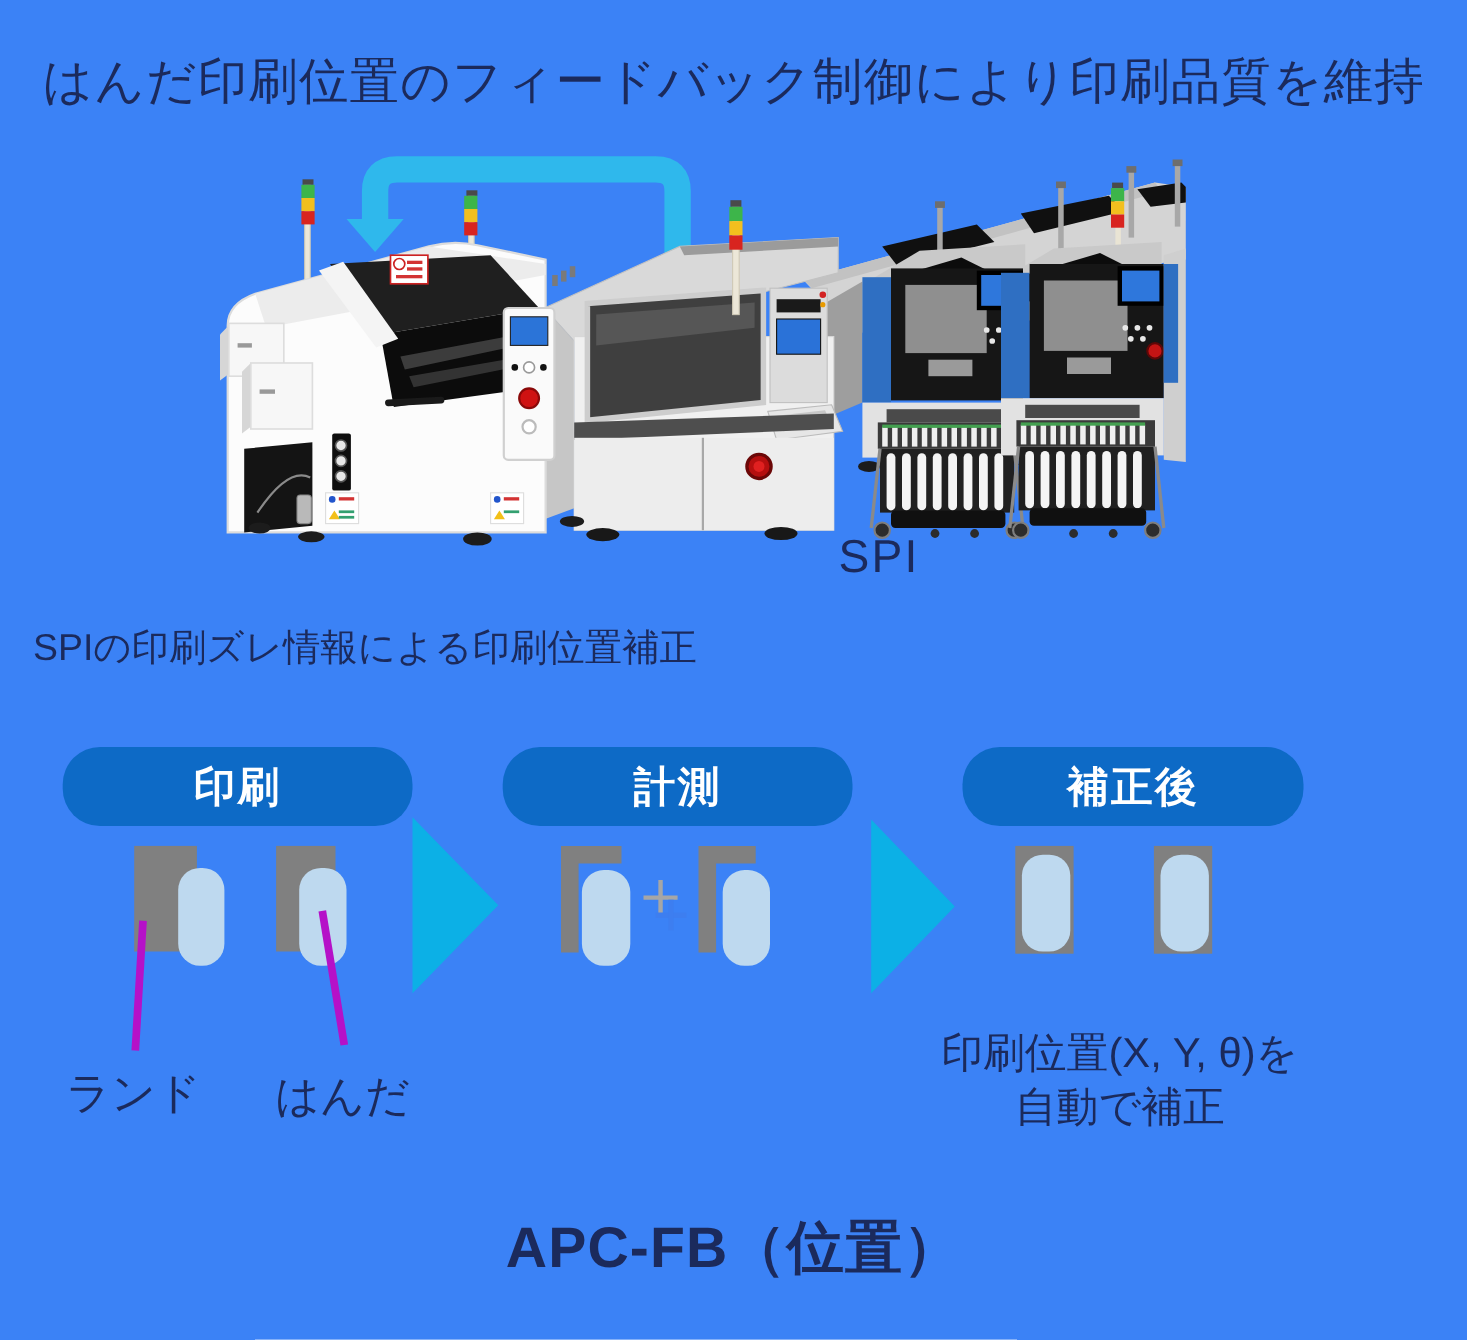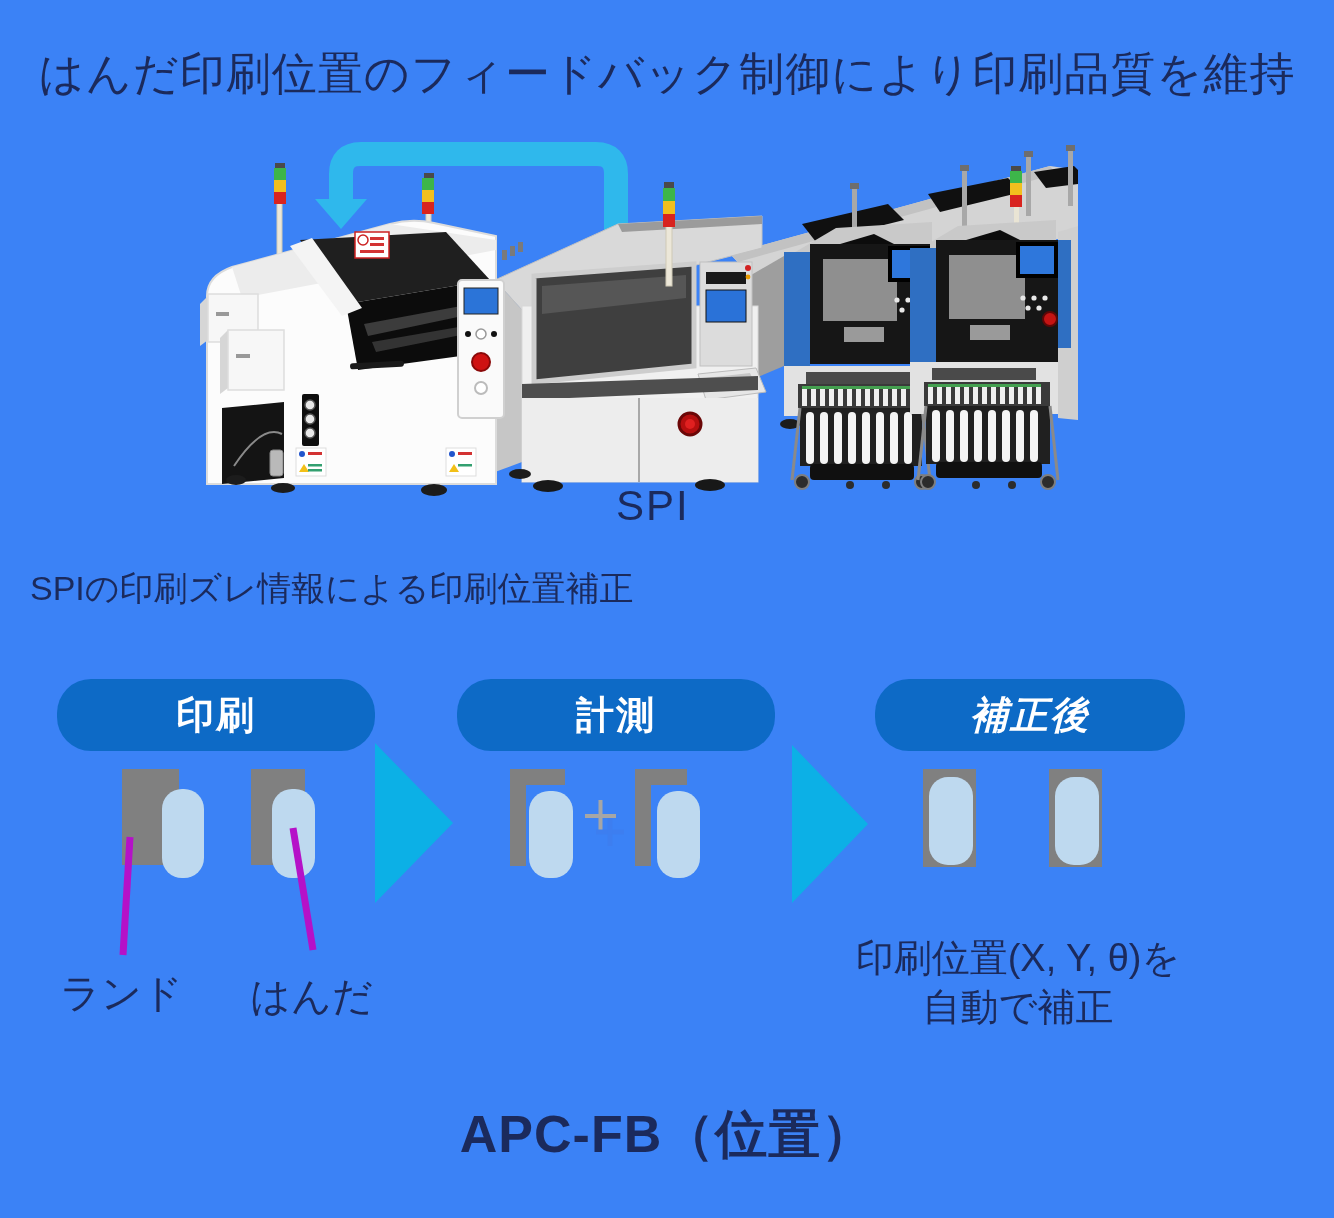--- a/index.html
+++ b/index.html
@@ -10,34 +10,34 @@
     color:#1b2a5c;
   }
   .abs{position:absolute;}
   .navy{color:#1b2a5c;}
   #title-top{
     top:44px;left:0;width:1334px;text-align:center;
     font-size:45px;font-weight:500;letter-spacing:1px;white-space:nowrap;
   }
   #machines-svg{top:128px;left:150px;width:980px;height:380px;}
   #spi-label{
-    top:482px;left:616px;width:220px;text-align:left;
+    top:482px;left:616px;width:220px;text-align:right;
     font-size:42px;font-weight:400;letter-spacing:2px;
   }
   #section-heading{
     top:566px;left:30px;font-size:34px;font-weight:500;white-space:nowrap;
   }
   .pill{
     position:absolute;top:655px;height:72px;border-radius:34px;
     background:#0d6ac6;color:#ffffff;font-size:38px;font-weight:bold;
     display:flex;align-items:center;justify-content:center;letter-spacing:2px;margin-top:24px;
   }
   #pill-print{left:57px;width:318px;}
   #pill-measure{left:457px;width:318px;text-align:right;}
-  #pill-corrected{left:875px;width:310px;font-style:italic;}
+  #pill-corrected{left:875px;width:310px;}
   #diagram-svg{top:735px;left:0;width:1334px;height:320px;}
   .anno{
     position:absolute;font-size:40px;font-weight:500;white-space:nowrap;
   }
   #label-land{top:966px;left:60px;}
   #label-solder{top:969px;left:250px;}
   #correction-note{
     top:934px;left:798px;width:440px;text-align:center;
     font-size:38px;font-weight:500;line-height:1.28;
   }

